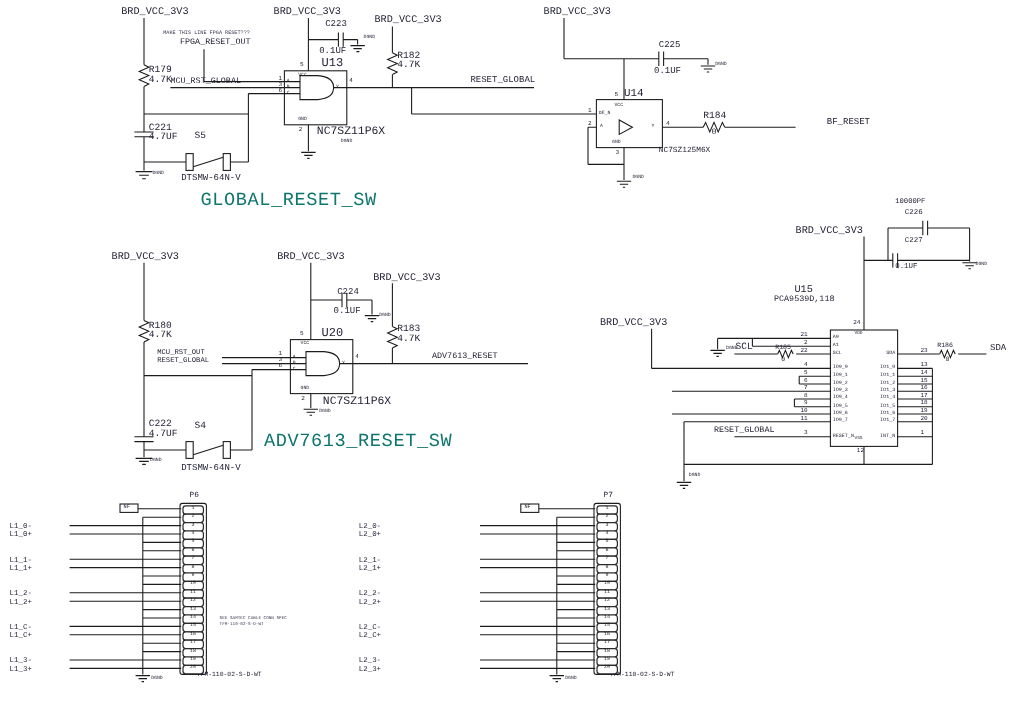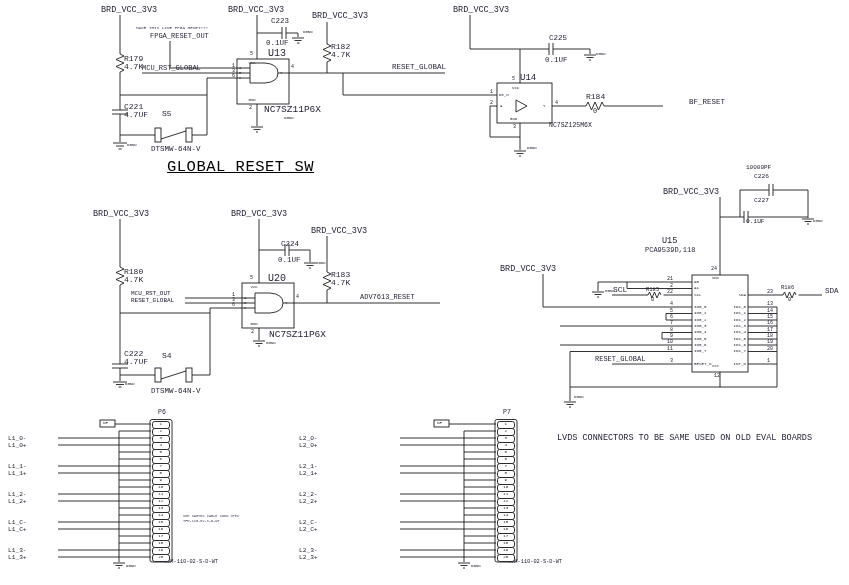--- a/index.html
+++ b/index.html
@@ -1,20 +1,20 @@
 <!DOCTYPE html>
 <html><head>
 <meta charset="utf-8">
 <style>
   html,body{margin:0;padding:0;background:#fff;}
   #sheet{position:relative;width:849px;height:585px;background:#ffffff;overflow:hidden;
          font-family:"Liberation Mono","DejaVu Sans Mono",monospace;color:#1e1e32;}
   svg{position:absolute;left:0;top:0;}
   .t{position:absolute;white-space:nowrap;line-height:1;}
-  .title{color:#000000;letter-spacing:0.5px;text-decoration:underline;}
+  .title{color:#0f766e;letter-spacing:0.5px;}
   .tiny{color:#3a3a55;}
   
   .u15row{position:absolute;left:0;top:0;width:849px;height:0;}
   .u15row .num{position:absolute;top:-5.6px;font-size:5px;}
   .u15row.left .num{left:659px;width:14px;text-align:right;}
   .u15row.left .name{position:absolute;left:694px;top:-2.1px;font-size:4.2px;}
   .u15row.right .num{left:767px;}
   .u15row.right .name{position:absolute;left:714px;width:32px;text-align:right;top:-2.1px;font-size:4.2px;}
   
   .cpin{position:absolute;width:16px;height:5.6px;border:0.6px solid #2a2a2a;border-radius:2.8px;
@@ -138,20 +138,21 @@
 <span class="t" style="left:311px;top:227px;font-size:8.5px">BRD_VCC_3V3</span>
 <span class="t" style="left:124px;top:268px;font-size:8px">R180</span>
 <span class="t" style="left:124px;top:276px;font-size:8px">4.7K</span>
 <span class="t" style="left:131px;top:291px;font-size:6px">MCU_RST_OUT</span>
 <span class="t" style="left:131px;top:298px;font-size:6px">RESET_GLOBAL</span>
 <span class="t" style="left:124px;top:350px;font-size:8px">C222</span>
 <span class="t" style="left:124px;top:358px;font-size:8px">4.7UF</span>
 <span class="t" style="left:162px;top:352px;font-size:8px">S4</span>
 <span class="t" style="left:151px;top:388px;font-size:7.5px">DTSMW-64N-V</span>
 <span class="t" style="left:125px;top:382px;font-size:4px">DGND</span>
+<span class="t title" style="left:220px;top:361px;font-size:15.5px">ADV7613_RESET_SW</span>
 <span class="t" style="left:268px;top:274px;font-size:10px">U20</span>
 <span class="t" style="left:228px;top:293px;width:7px;text-align:right;font-size:5px">1</span>
 <span class="t" style="left:228px;top:298px;width:7px;text-align:right;font-size:5px">3</span>
 <span class="t" style="left:228px;top:303px;width:7px;text-align:right;font-size:5px">6</span>
 <span class="t" style="left:250px;top:276px;font-size:5px">5</span>
 <span class="t" style="left:251px;top:330px;font-size:5px">2</span>
 <span class="t" style="left:296px;top:295px;font-size:5px">4</span>
 <span class="t" style="left:244px;top:295.8px;font-size:4px">A</span>
 <span class="t" style="left:244px;top:300.8px;font-size:4px">B</span>
 <span class="t" style="left:244px;top:305.8px;font-size:4px">C</span>
@@ -286,21 +287,20 @@
 <span class="t" style="left:158px;top:410px;font-size:6.5px">P6</span>
 <span class="t" style="left:503px;top:410px;font-size:6.5px">P7</span>
 <span class="t" style="left:103px;top:421px;font-size:4.3px">NF</span>
 <span class="t" style="left:437px;top:421px;font-size:4.3px">NF</span>
 <span class="t" style="left:164px;top:560px;font-size:5.3px">TFM-110-02-S-D-WT</span>
 <span class="t" style="left:508px;top:560px;font-size:5.3px">TFM-110-02-S-D-WT</span>
 <span class="t" style="left:126px;top:564px;font-size:4px">DGND</span>
 <span class="t" style="left:471px;top:564px;font-size:4px">DGND</span>
 <span class="t tiny" style="left:183px;top:515px;font-size:3.6px">SEE SAMTEC CABLE CONN SPEC</span>
 <span class="t tiny" style="left:183px;top:520px;font-size:3.6px">TFM-110-02-S-D-WT</span>
-<span class="t" style="left:557px;top:434px;font-size:8.5px">LVDS CONNECTORS TO BE SAME USED ON OLD EVAL BOARDS</span>
 
 <div class="p6pins">
 <div class="cpin" style="--i: 0;">1</div>
       <div class="cpin" style="--i: 1;">2</div>
       <div class="cpin" style="--i: 2;">3</div>
       <div class="cpin" style="--i: 3;">4</div>
       <div class="cpin" style="--i: 4;">5</div>
       <div class="cpin" style="--i: 5;">6</div>
       <div class="cpin" style="--i: 6;">7</div>
       <div class="cpin" style="--i: 7;">8</div>

